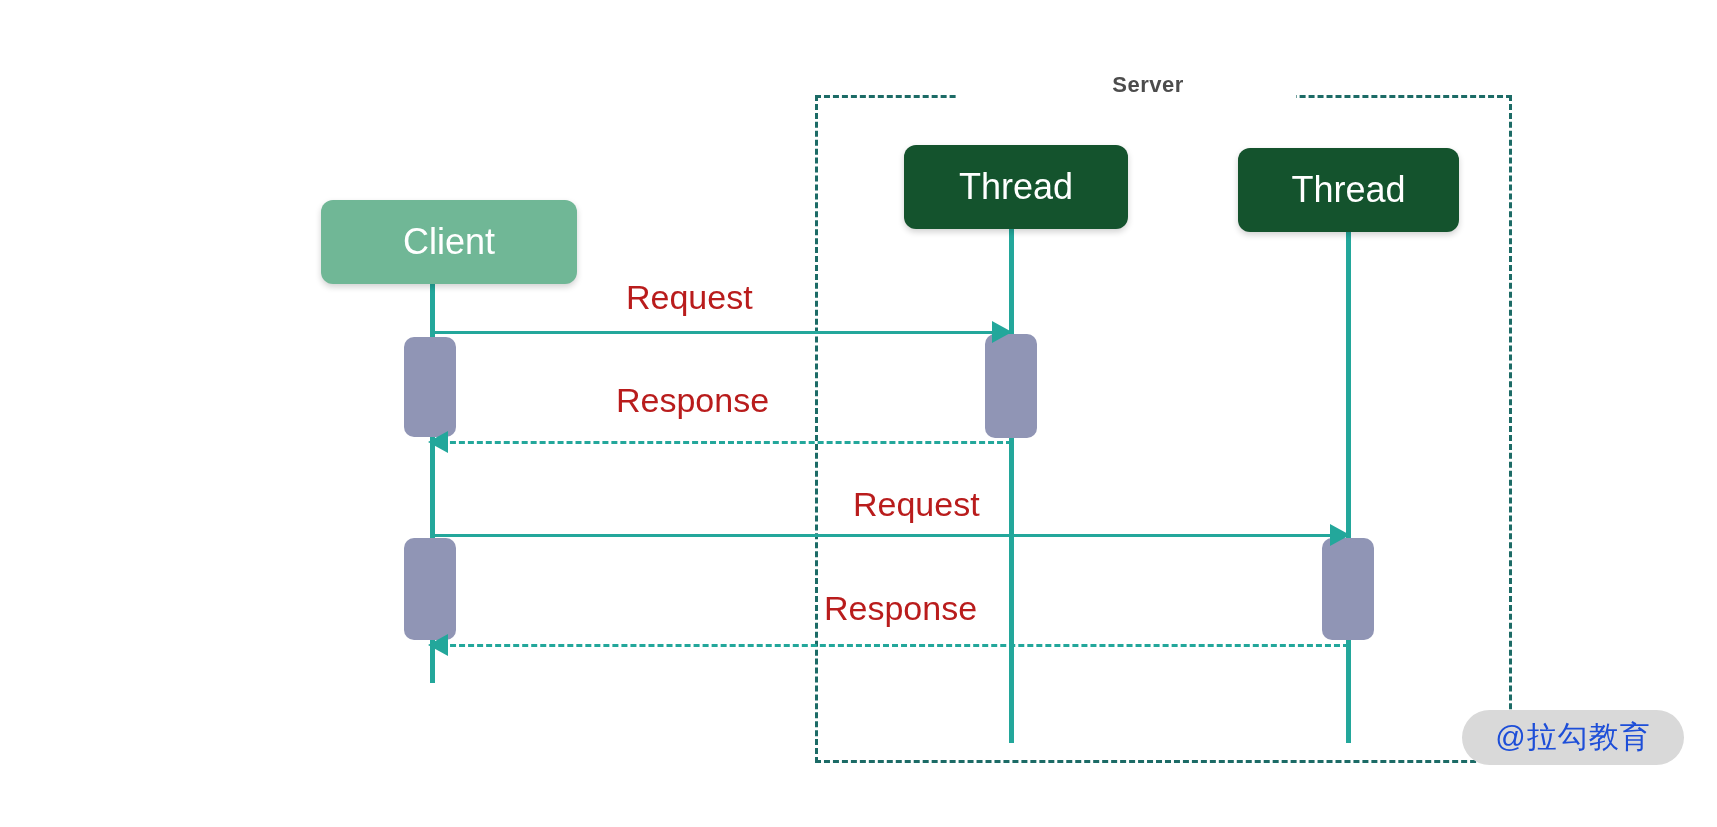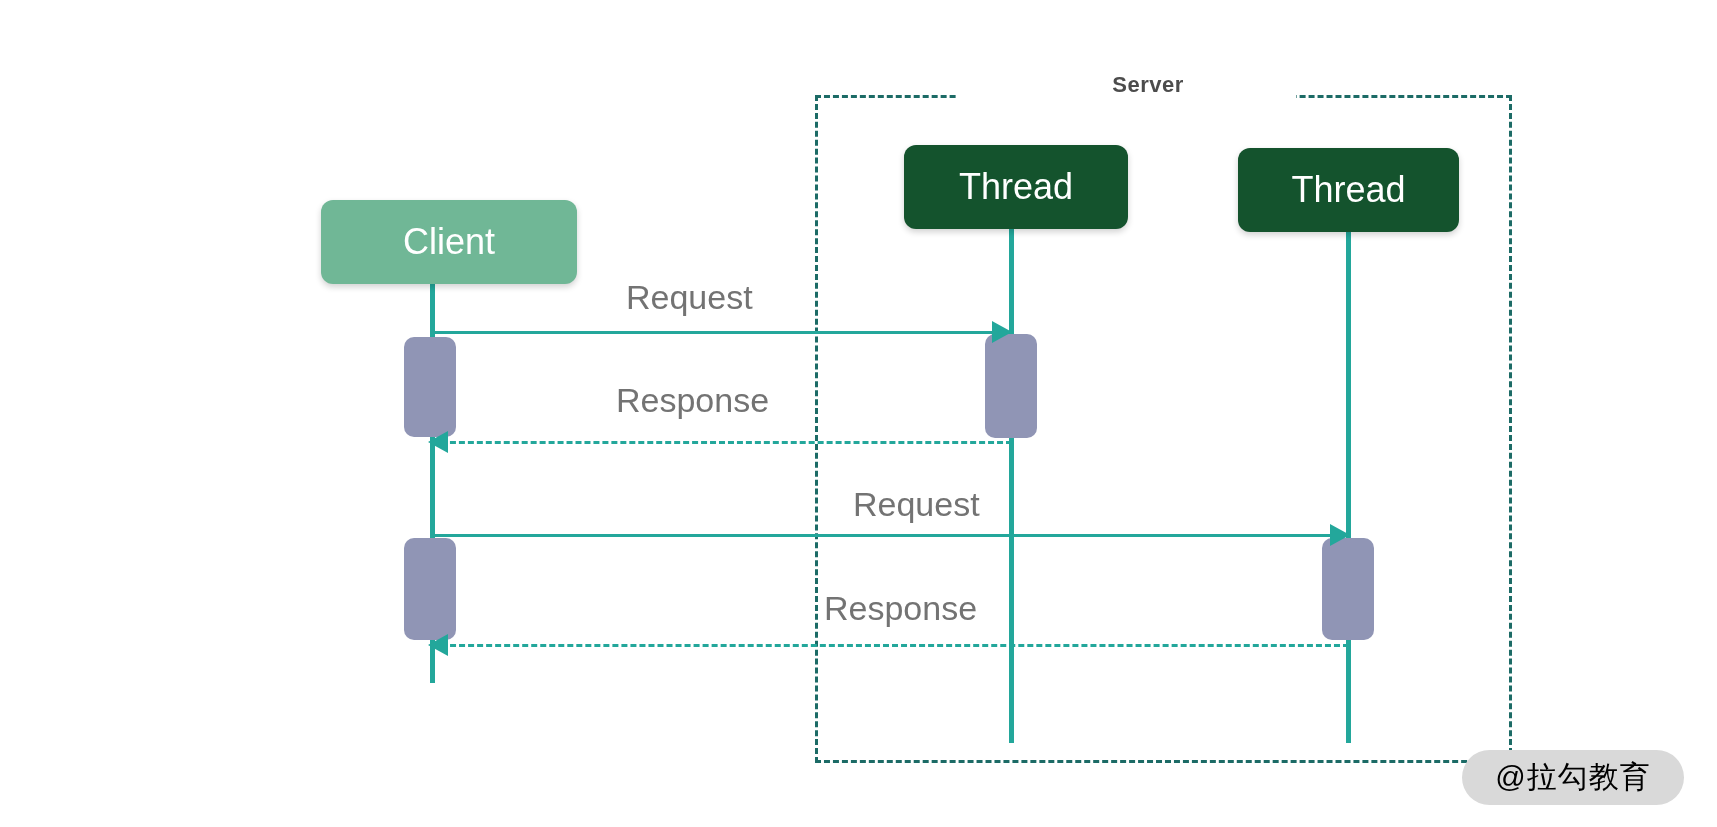--- a/index.html
+++ b/index.html
@@ -102,38 +102,38 @@
     border-left: 20px solid #23A79B;
   }
   .arrow-left {
     border-top: 11px solid transparent;
     border-bottom: 11px solid transparent;
     border-right: 20px solid #23A79B;
   }
   .msg-label {
     position: absolute;
     font-size: 34px;
-    color: #737373;
+    color: #b91c1c;
     white-space: nowrap;
   }
 
   
   .watermark {
     position: absolute;
     left: 1462px;
-    top: 750px;
+    top: 710px;
     width: 222px;
     height: 55px;
     border-radius: 28px;
     background: #d9d9d9;
     display: flex;
     align-items: center;
     justify-content: center;
     font-size: 30px;
-    color: #000000;
+    color: #1d4ed8;
     letter-spacing: 1px;
   }
 </style>
 </head>
 <body>
 
 <div id="canvas">
 
   <div class="server-box"></div>
   <div class="server-label-bg"></div>

